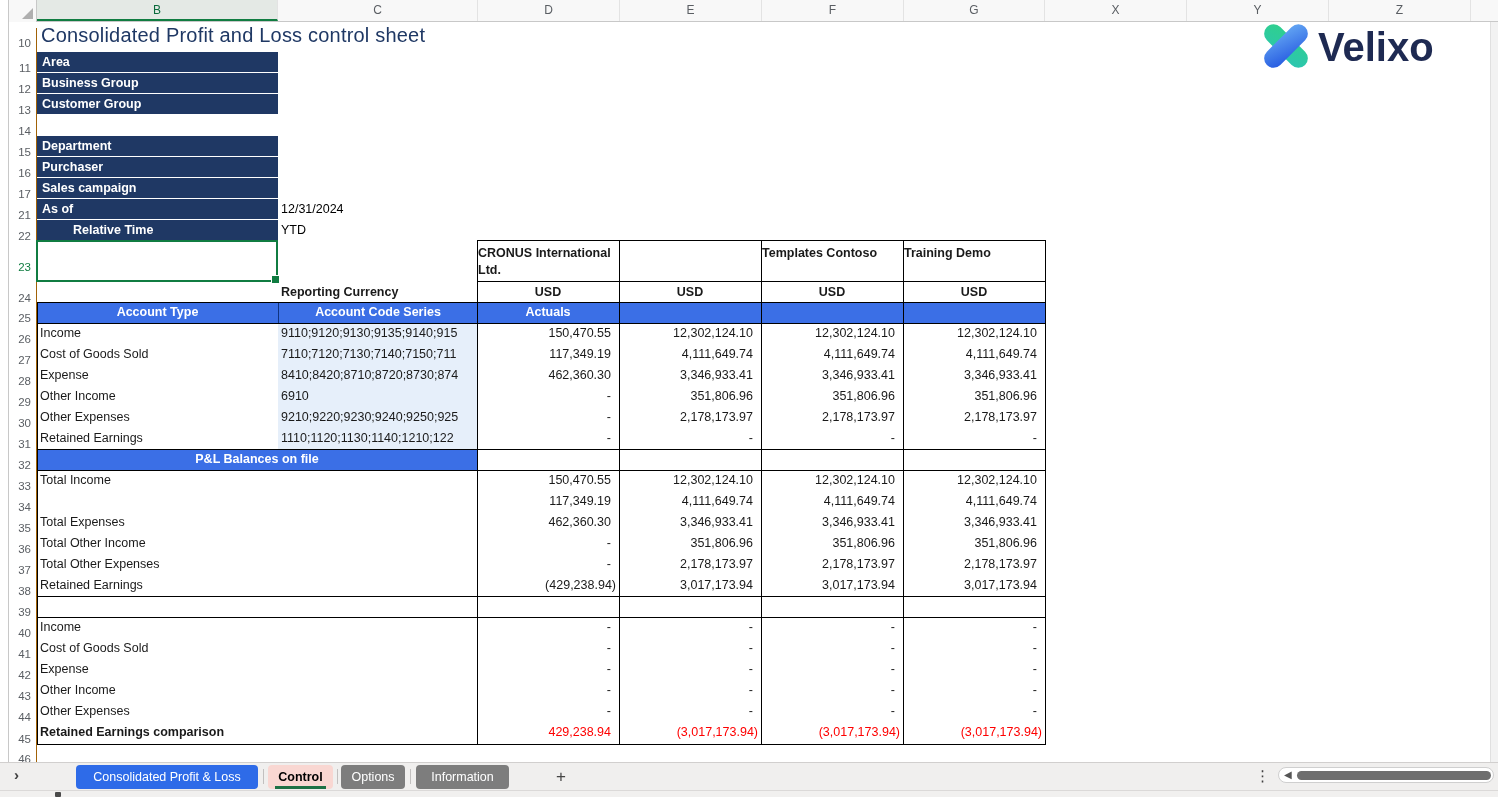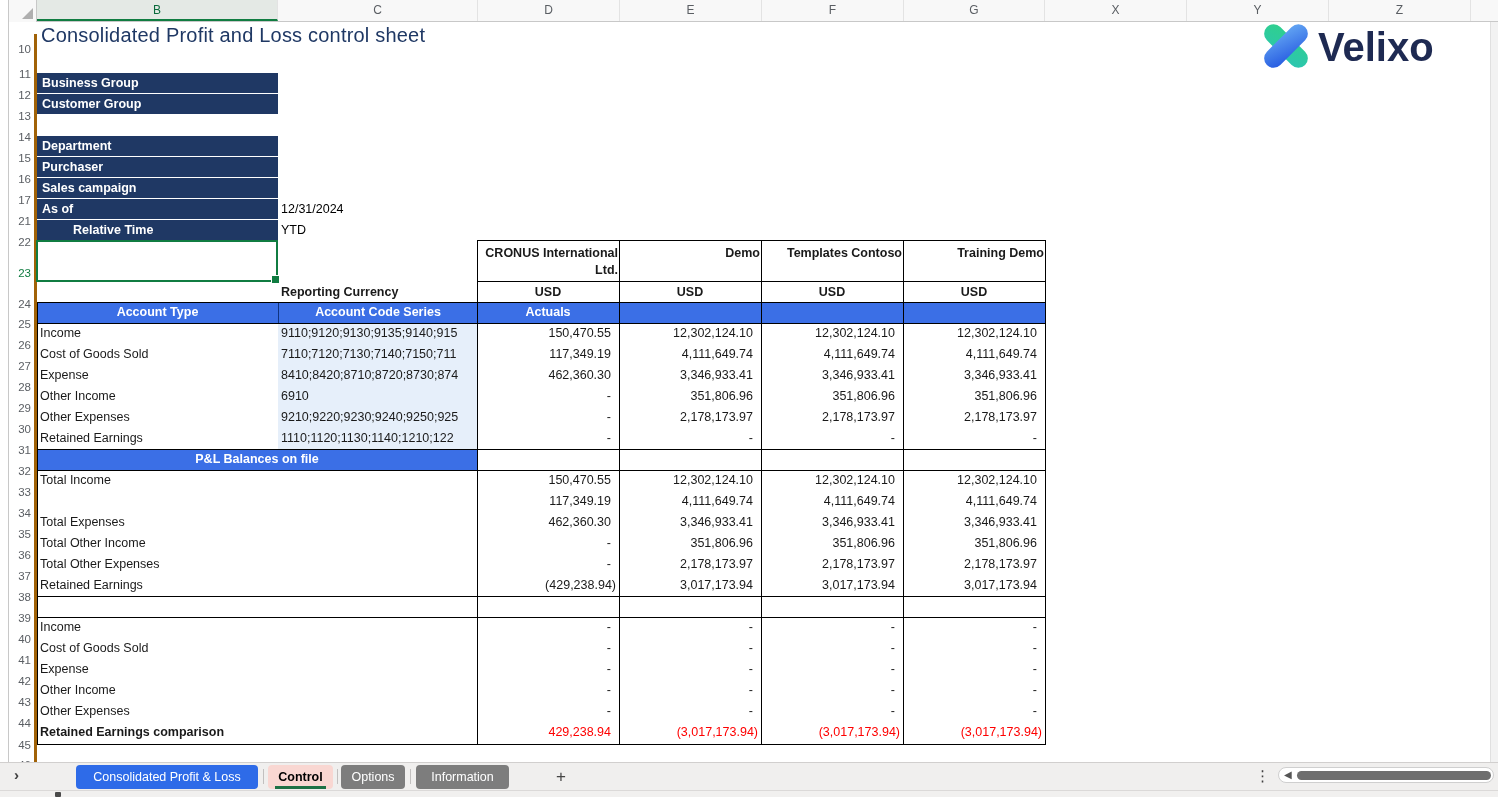--- a/index.html
+++ b/index.html
@@ -6,30 +6,30 @@
   #app{position:relative;width:1498px;height:797px;overflow:hidden;background:#fff;
        font-family:"Liberation Sans",sans-serif;font-size:12.5px;color:#1a1a1a;}
   .abs{position:absolute;}
   
   #col-strip{position:absolute;left:9px;top:0;right:0;height:22px;background:#F8F8F8;border-bottom:1px solid #C8C8C8;box-sizing:border-box;}
   .colhdr{position:absolute;top:0;height:21px;line-height:21px;text-align:center;color:#5A5E63;font-size:12px;border-right:1px solid #E3E3E3;box-sizing:border-box;}
   .colhdr.sel{background:#E4E9E5;color:#0A6B3C;border-bottom:2px solid #107C41;}
   #corner{position:absolute;left:9px;top:0;width:28px;height:22px;background:#F8F8F8;border-right:1px solid #C8C8C8;box-sizing:border-box;}
   #corner .tri{position:absolute;right:3px;bottom:3px;width:0;height:0;border-bottom:11px solid #AFAFAF;border-left:11px solid transparent;}
   #gutter{position:absolute;left:0;top:0;width:9px;height:762px;background:#fff;border-right:1px solid #C8C8C8;box-sizing:border-box;}
-  #row-strip{position:absolute;left:9px;top:34px;width:28px;height:740px;background:#fff;border-right:3px solid #a16207;box-sizing:border-box;}
+  #row-strip{position:absolute;left:9px;top:28px;width:28px;height:740px;background:#fff;border-right:1px solid #a16207;box-sizing:border-box;}
   .rowhdr{position:absolute;left:0;width:27px;text-align:right;padding-right:5px;box-sizing:border-box;color:#5A5E63;font-size:11.5px;}
   .rowhdr.sel{color:#107C41;font-weight:bold;}
   
   .filter{position:absolute;left:37px;width:241px;height:21px;line-height:20px;background:#1F3864;color:#fff;font-weight:bold;padding-left:5px;box-sizing:border-box;border-bottom:1px solid #fff;}
   .cval{position:absolute;left:281px;height:21px;line-height:21px;color:#000;}
   #title{position:absolute;left:41px;top:24px;font-size:20px;color:#1F3864;font-weight:500;letter-spacing:.2px;}
   #selcell{position:absolute;left:36px;top:240px;width:242px;height:42px;border:2px solid #107C41;box-sizing:border-box;background:#fff;z-index:5;}
   #selcell .handle{position:absolute;right:-4px;bottom:-4px;width:7px;height:7px;background:#107C41;border:1px solid #fff;}
-  .comp{position:absolute;top:241px;height:40px;font-weight:bold;text-align:right;line-height:17px;padding-top:4px;box-sizing:border-box;}
+  .comp{position:absolute;top:241px;height:40px;font-weight:bold;text-align:left;line-height:17px;padding-top:4px;box-sizing:border-box;}
   .curr{position:absolute;top:282px;height:20px;line-height:20px;font-weight:bold;text-align:center;}
   .bluebar{position:absolute;background:#3B6FE6;height:21px;color:#fff;font-weight:bold;text-align:center;line-height:21px;}
   .codesbg{position:absolute;left:278px;top:323px;width:199px;height:126px;background:#E6EFFA;}
   .lbl{position:absolute;left:40px;width:235px;height:21px;line-height:21px;white-space:nowrap;}
   .codes{position:absolute;left:281px;width:195px;height:21px;line-height:21px;white-space:nowrap;overflow:hidden;}
   .vD,.vE,.vF,.vG{position:absolute;height:21px;line-height:21px;text-align:right;padding-right:7px;box-sizing:border-box;}
   .vD{left:478px;width:140px}.vE{left:620px;width:140px}.vF{left:762px;width:140px}.vG{left:904px;width:140px}
   .neg{padding-right:2px;}
   .red{color:#FE0000;}
   .bold{font-weight:bold;}
@@ -118,39 +118,39 @@
         </linearGradient>
       </defs>
       <g transform="translate(28,28)">
         <rect transform="rotate(45)" x="-27" y="-9.5" width="54" height="19" rx="9.5" fill="url(#lgGreen)"></rect>
         <rect transform="rotate(-45)" x="-27" y="-9.5" width="54" height="19" rx="9.5" fill="url(#lgBlue)"></rect>
       </g>
       <text x="60" y="43" font-family="Liberation Sans, sans-serif" font-size="40" font-weight="800" fill="#1E2A52">Velixo</text>
     </svg>
   </div>
 
+  <div class="filter" style="top:52px;">Area</div>
   <div class="filter" style="top:73px;">Business Group</div>
   <div class="filter" style="top:94px;">Customer Group</div>
   <div class="filter" style="top:136px;">Department</div>
   <div class="filter" style="top:157px;">Purchaser</div>
   <div class="filter" style="top:178px;">Sales campaign</div>
 
   <div class="filter" style="top:199px;">As of</div>
   <div class="cval" style="top:199px;">12/31/2024</div>
   <div class="filter" style="top:220px;padding-left:36px;">Relative Time</div>
   <div class="cval" style="top:220px;">YTD</div>
 
   <div id="selcell">
       <div class="handle"></div>
     </div>
 
   <div class="abs" style="left:281px;top:282px;height:20px;line-height:20px;font-weight:bold;">Reporting Currency</div>
 
   <div class="comp" style="left:478px;width:140px;">CRONUS International Ltd.</div>
-  <div class="comp" style="left:620px;width:140px;">Demo</div>
   <div class="comp" style="left:762px;width:140px;">Templates Contoso</div>
   <div class="comp" style="left:904px;width:140px;">Training Demo</div>
 
   <div class="curr" style="left:478px;width:140px;">USD</div>
   <div class="curr" style="left:620px;width:140px;">USD</div>
   <div class="curr" style="left:762px;width:140px;">USD</div>
   <div class="curr" style="left:904px;width:140px;">USD</div>
 
   <div class="bluebar" style="left:37px;top:302px;width:1008px;"></div>
   <div class="bluebar" style="left:37px;top:302px;width:241px;background:none;">Account Type</div>

